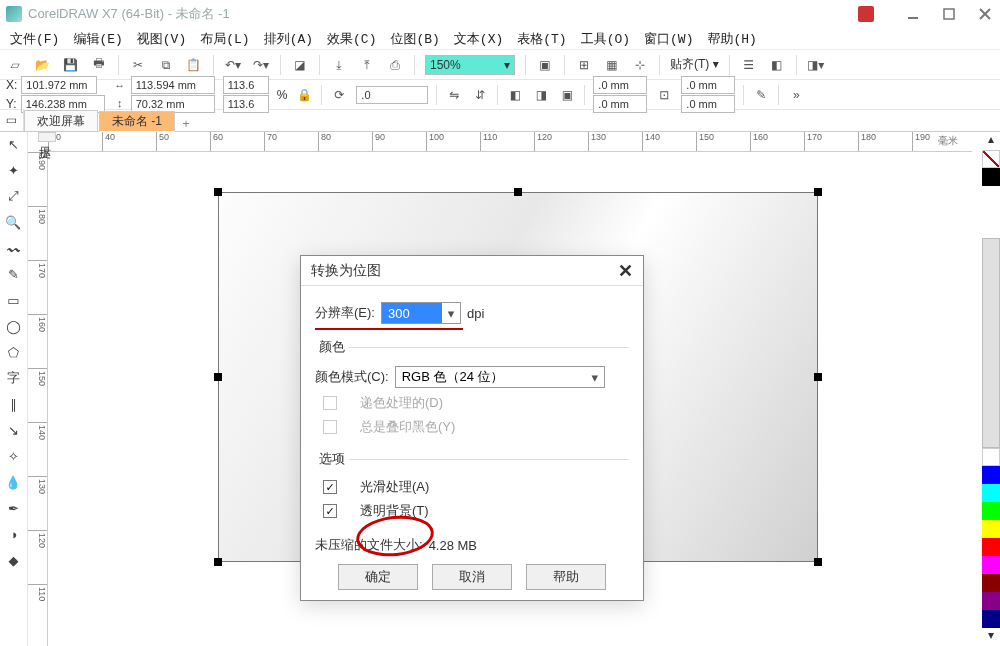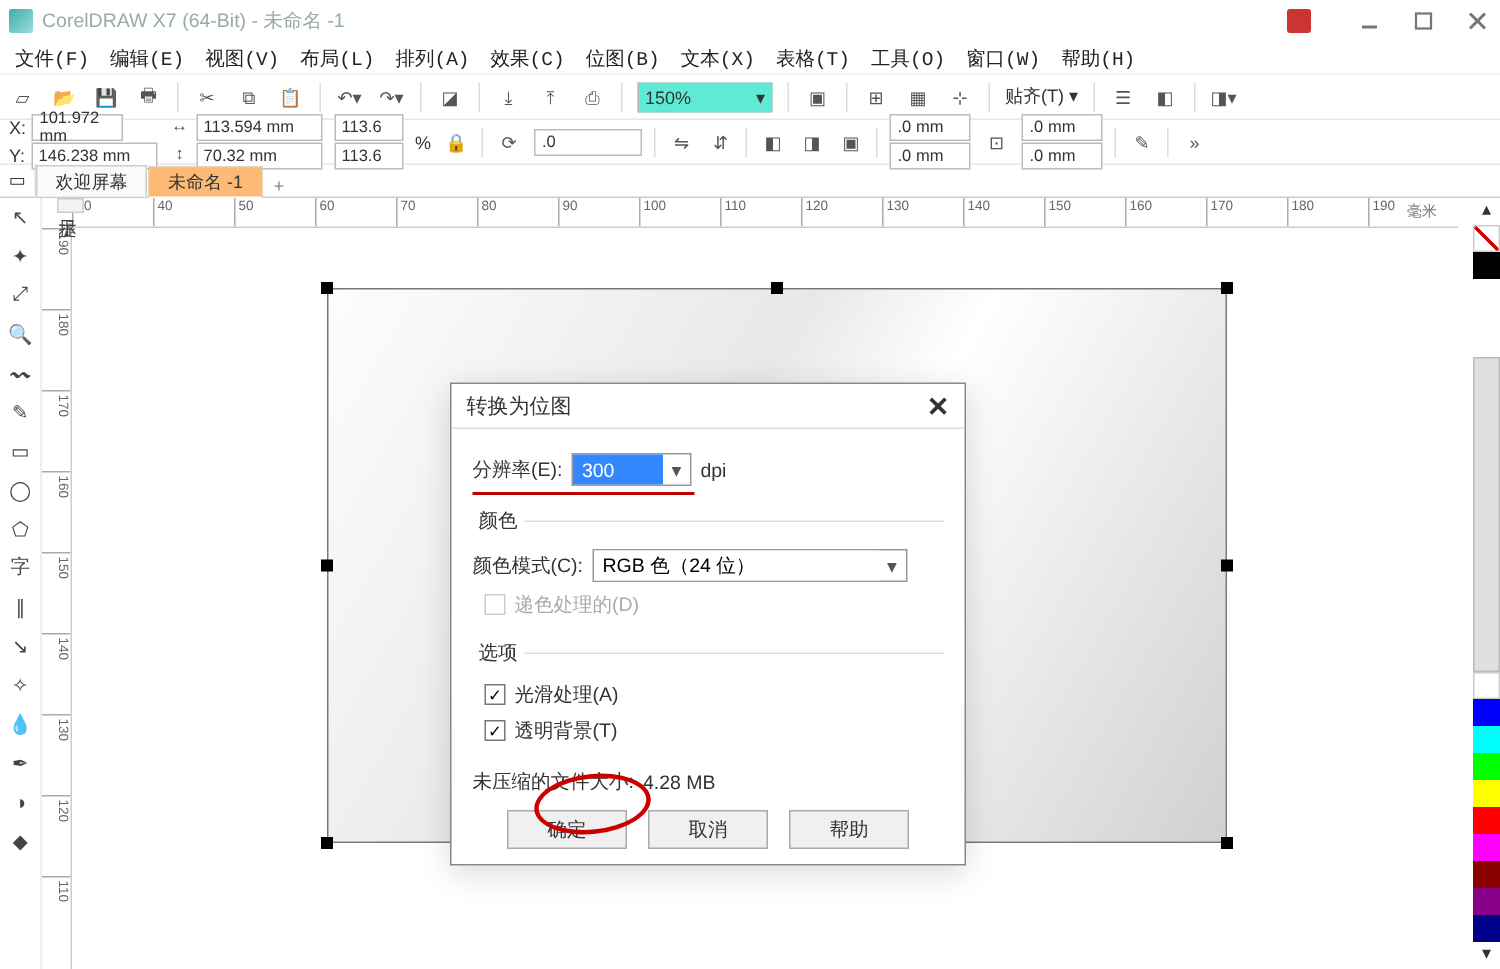--- a/index.html
+++ b/index.html
@@ -60,21 +60,21 @@
   .dialog .dbody { padding:10px 14px;}
   .dialog .row { display:flex; align-items:center; gap:6px; margin:6px 0;}
   .dialog .combo { display:flex; align-items:center; border:1px solid #999; height:22px; }
   .dialog .combo .val { padding:0 6px; background:#38f; color:#fff; height:100%; display:flex; align-items:center; width:60px;}
   .dialog .combo.wide .val { background:#fff; color:#000; width:190px;}
   .dialog .combo .dd { width:18px; text-align:center; color:#555;}
   .dialog .underline { height:2px; background:#b00; margin:-2px 0 6px 0;}
   .dialog .underline.short { width:148px;}
   .dialog fieldset { border:none; border-top:1px solid #ddd; margin-top:8px; padding-top:4px;}
   .dialog legend { padding:0 4px; font-size:13px; color:#333;}
-  .dialog .cb { display:flex; align-items:center; gap:6px; margin:6px 0 6px 8px; color:#333;text-align:center;}
+  .dialog .cb { display:flex; align-items:center; gap:23px; margin:6px 0 6px 8px; color:#333;text-align:center;}
   .dialog .cb.dis { color:#aaa;}
   .dialog .cbbox { width:14px; height:14px; border:1px solid #777; display:flex; align-items:center; justify-content:center; font-size:11px; color:#000;}
   .dialog .cb.dis .cbbox { border-color:#ccc;}
   .dialog .btns { display:flex; gap:14px; justify-content:center; margin-top:10px;}
   .dialog .btn { width:80px; height:26px; background:#f0f0f0; border:1px solid #aaa; display:flex; align-items:center; justify-content:center; font-size:13px;}
   .ring { position:absolute; width:78px; height:40px; border:3px solid #c00; border-radius:50%; left:356px; top:516px; z-index:60; transform:rotate(-6deg);}
 </style>
 </head>
 <body>
 
@@ -152,21 +152,21 @@
   <div class="tbicon">☰</div>
   <div class="tbicon">◧</div>
   <div class="sep"></div>
   <div class="tbicon">◨▾</div>
 </div>
 
 <div class="propbar">
   <div class="propgroup">
     <div class="proprow">
         <span class="lbl">X:</span>
-        <div class="numbox" style="width:61px">101.972 mm</div>
+        <div class="numbox" style="width:76px">101.972 mm</div>
       </div>
     <div class="proprow">
         <span class="lbl">Y:</span>
         <div class="numbox" style="width:84px">146.238 mm</div>
       </div>
   </div>
   <div class="propgroup">
     <div class="proprow">
         <span class="propicon">↔</span>
         <div class="numbox" style="width:84px">113.594 mm</div>
@@ -373,20 +373,24 @@
         <span>颜色模式(C):</span>
         <div class="combo wide">
           <span class="val">RGB 色（24 位）</span>
           <span class="dd">▾</span>
         </div>
       </div>
       <div class="cb dis">
           <span class="cbbox"></span>
           <span>递色处理的(D)</span>
         </div>
+      <div class="cb dis">
+          <span class="cbbox"></span>
+          <span>总是叠印黑色(Y)</span>
+        </div>
     </fieldset>
 
     <fieldset>
         <legend>选项</legend>
       <div class="cb">
           <span class="cbbox">✓</span>
           <span>光滑处理(A)</span>
         </div>
       <div class="cb">
           <span class="cbbox">✓</span>

